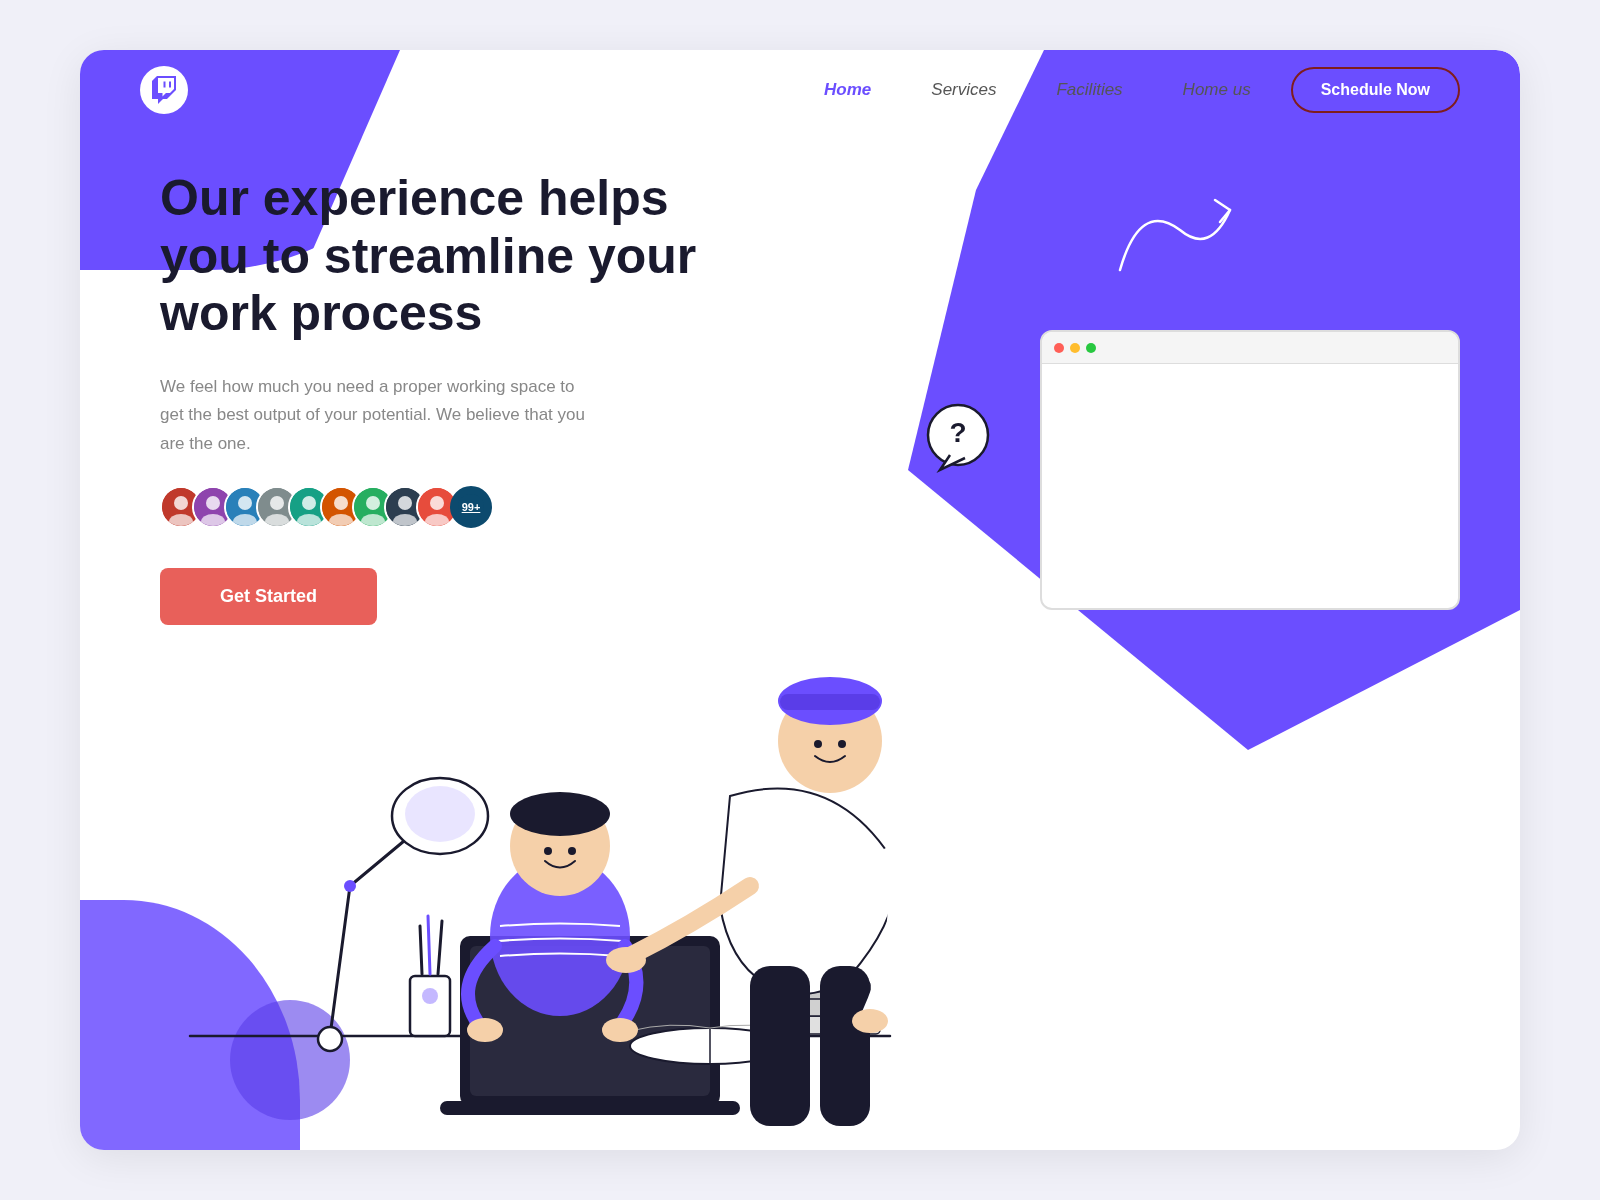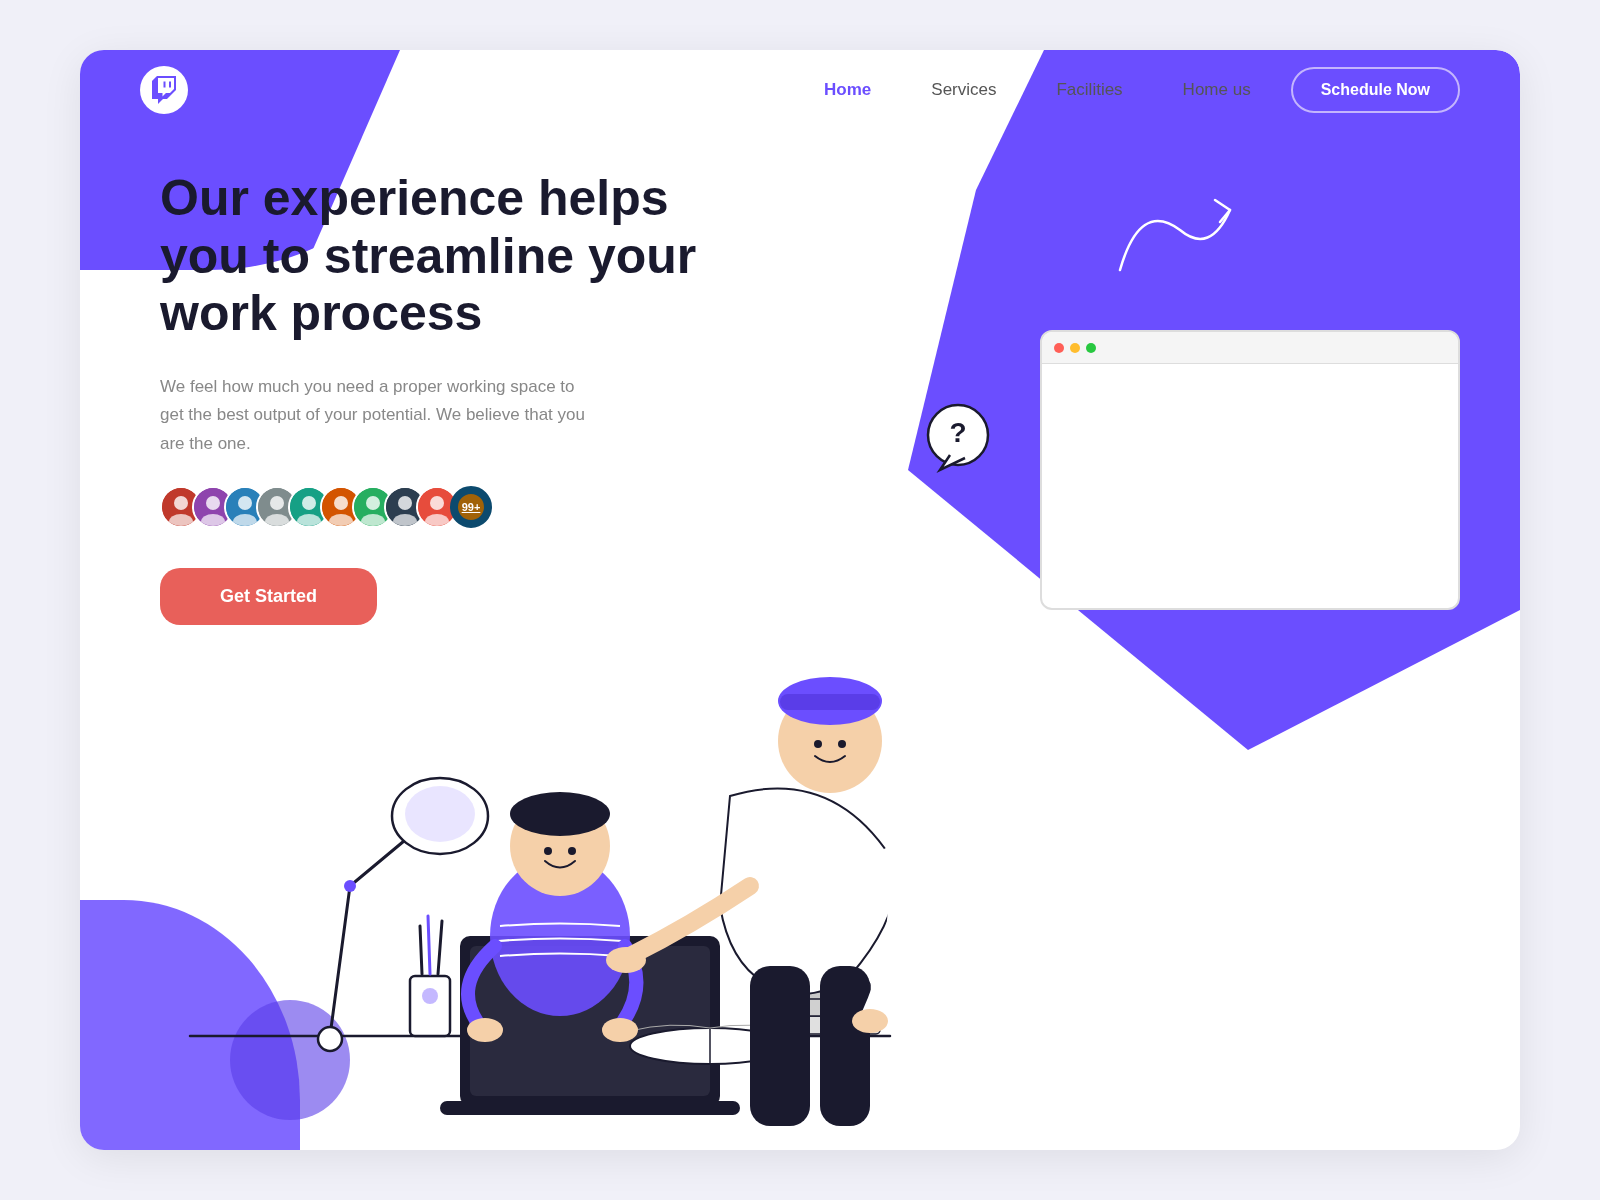--- a/index.html
+++ b/index.html
@@ -119,30 +119,31 @@
       gap: 60px;
       margin-left: auto;
       margin-right: 40px;
     }
 
     .nav-link {
       font-size: 17px;
       color: #555;
       text-decoration: none;
       cursor: pointer;
+      font-style: italic;
     }
 
     .nav-link.active {
       color: #6B4EFF;
       font-weight: 600;
     }
 
     .schedule-btn {
       background: transparent;
-      border: 2px solid #c4b5fd;
+      border: 2px solid #7f1d1d;
       color: #fff;
       padding: 12px 28px;
       border-radius: 30px;
       font-size: 16px;
       font-weight: 600;
       cursor: pointer;
       white-space: nowrap;
     }
 
     
@@ -200,39 +201,39 @@
     .avatar:nth-child(5) { background: #16a085; }
     .avatar:nth-child(6) { background: #d35400; }
     .avatar:nth-child(7) { background: #27ae60; }
     .avatar:nth-child(8) { background: #2c3e50; }
     .avatar:nth-child(9) { background: #e74c3c; }
 
     .avatar-count {
       width: 42px;
       height: 42px;
       border-radius: 50%;
-      background: #a16207;
+      background: #0c4a6e;
       border: 8px solid #0c4a6e;
       display: flex;
       align-items: center;
       justify-content: center;
       font-size: 11px;
       font-weight: 700;
       color: #fff;
       margin-right: 0;
       margin-left: 2px;
       text-decoration: underline;
     }
 
     .get-started-btn {
       background: #E8605A;
       color: #fff;
       border: none;
       padding: 18px 60px;
-      border-radius: 20px;
+      border-radius: 8px;
       font-size: 18px;
       font-weight: 700;
       cursor: pointer;
     }
 
     
     .squiggle {
       position: absolute;
       top: 130px;
       right: 260px;

